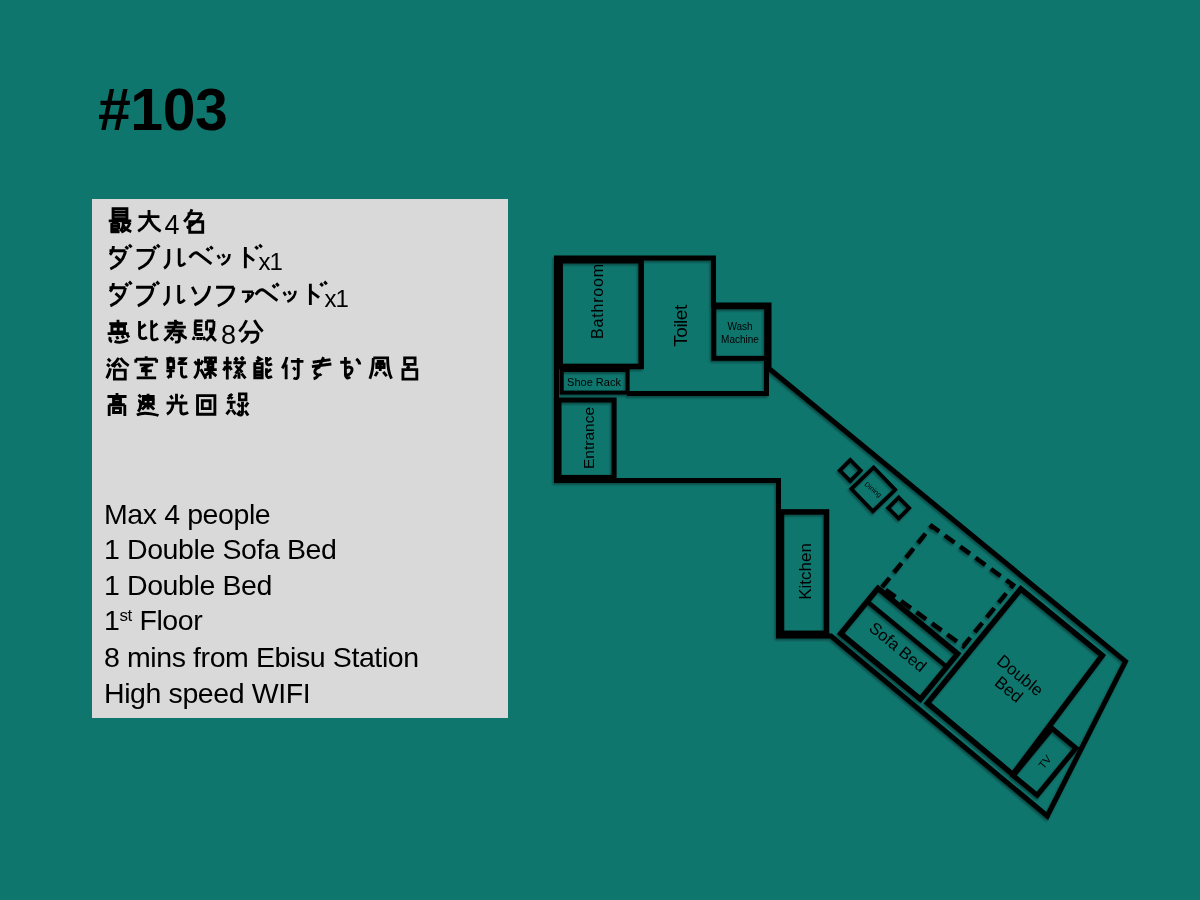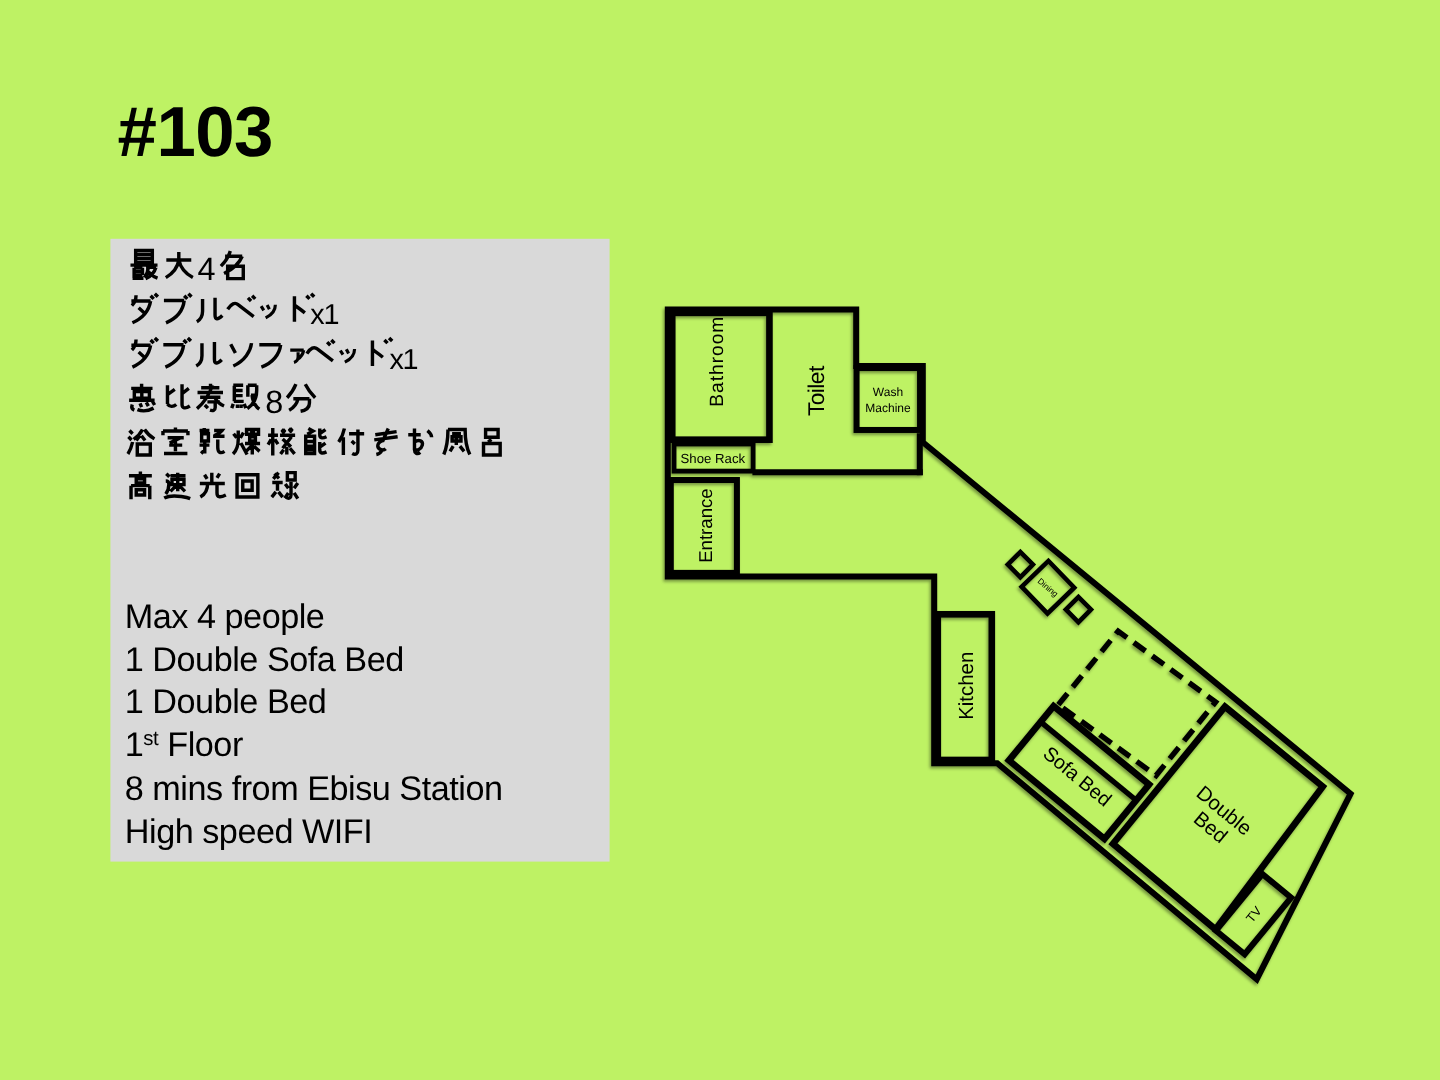--- a/index.html
+++ b/index.html
@@ -1,16 +1,16 @@
 <!DOCTYPE html>
 <html><head>
 <meta charset="utf-8">
 <style>
   html,body{margin:0;padding:0;background:#ffffff;}
-  #page{position:relative;width:1200px;height:900px;background:#bef264;overflow:hidden;
+  #page{position:relative;width:1200px;height:900px;background:#0f766e;overflow:hidden;
         font-family:"Liberation Sans", sans-serif;}
   svg text{font-family:"Liberation Sans", sans-serif;fill:#000;}
 </style>
 </head>
 <body>
 <div id="page">
 <svg width="1200" height="900" viewBox="0 0 1200 900">
 <defs>
 <filter id="sh" x="-8%" y="-8%" width="116%" height="116%">
   <feDropShadow dx="-1.2" dy="1.8" stdDeviation="1.3" flood-color="#000000" flood-opacity="0.38"></feDropShadow>

